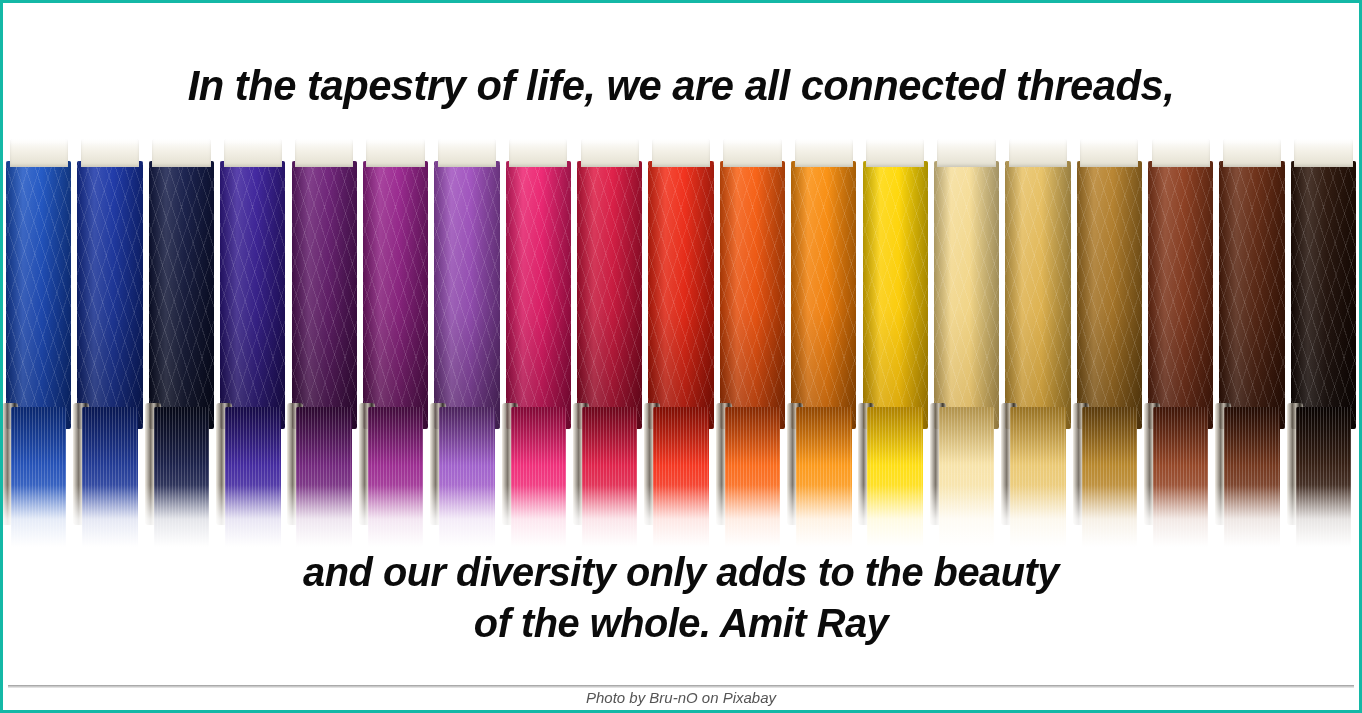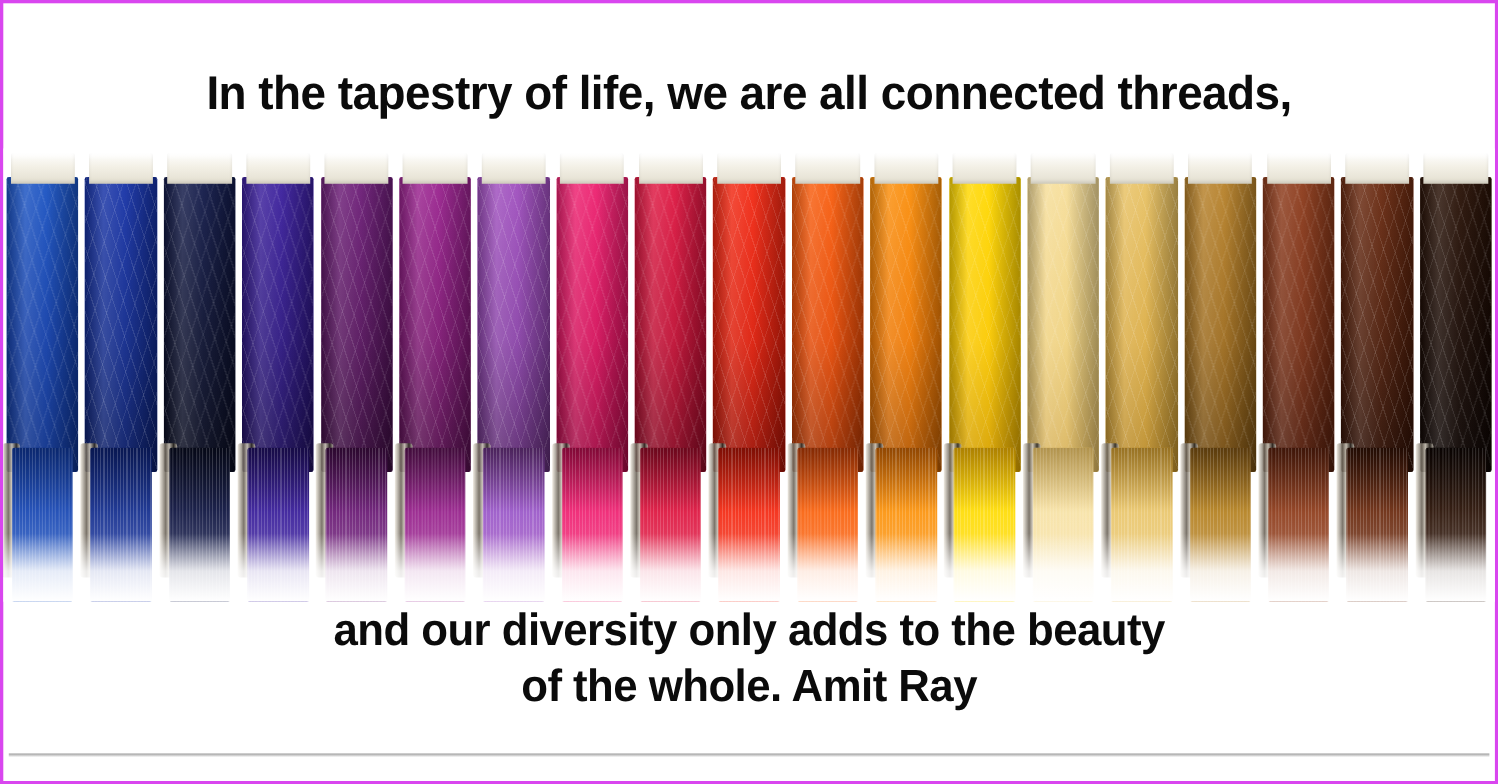--- a/index.html
+++ b/index.html
@@ -7,22 +7,23 @@
     font-family:"Liberation Sans", sans-serif;
     -webkit-font-smoothing:antialiased;
   }
 
   .slide{
     position:relative;
     width:1362px;
     height:713px;
     background:#ffffff;
     box-sizing:border-box;
-    border:3px solid #d946ef;
+    border:3px solid #14b8a6;
     overflow:hidden;
+    font-style:italic;
   }
 
   
   .quote-line{
     position:absolute;
     font-weight:700;
     color:#0b0b0b;
     letter-spacing:-0.5px;
     white-space:nowrap;
     font-stretch:condensed;
@@ -346,14 +347,15 @@
     <div class="photo-top-fade"></div>
     <div class="photo-fade"></div>
   </div>
 
   <div class="quote-line" id="line2">and our diversity only adds to the beauty</div>
 
   <div class="quote-line" id="line3">of the whole.  Amit Ray</div>
 
   <div class="caption-rule"></div>
 
+  <div class="caption">Photo by Bru-nO on Pixabay</div>
 
 </div>
 
 </body></html>

